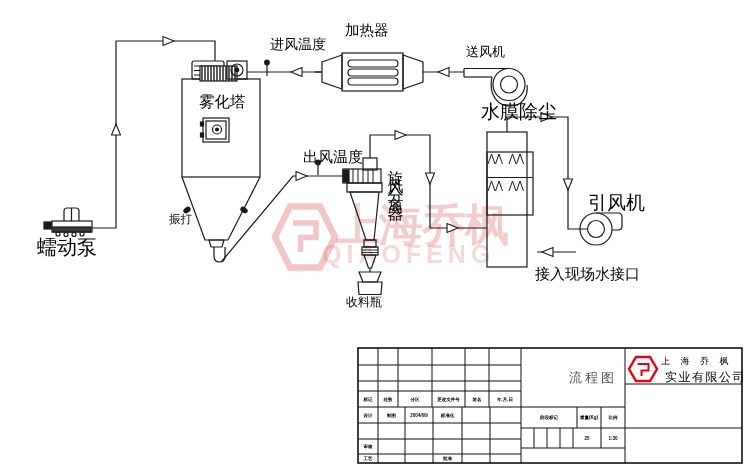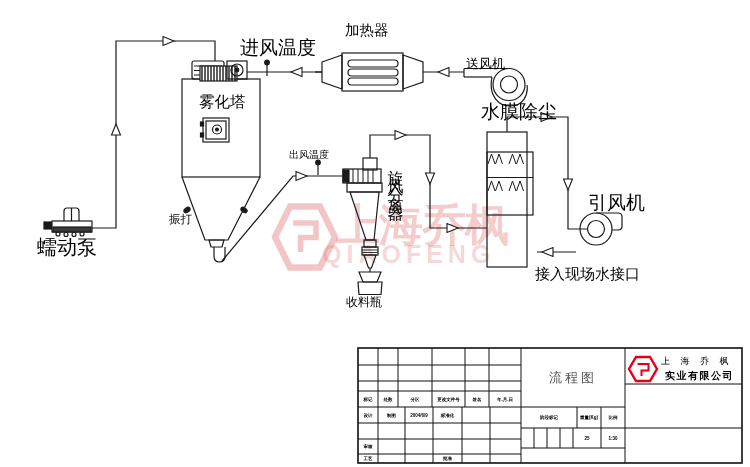--- a/index.html
+++ b/index.html
@@ -10,23 +10,23 @@
   .lbl{position:absolute;z-index:3;white-space:nowrap;line-height:1.15;}
   .vert{writing-mode:vertical-rl;letter-spacing:9px;}
   .wm-cn{position:absolute;left:336px;top:196px;font-size:44px;font-weight:bold;
          letter-spacing:-1px;color:rgba(222,105,105,0.34);z-index:1;}
   .wm-en{position:absolute;left:322px;top:240px;font-size:25px;font-weight:bold;
          letter-spacing:5px;color:rgba(222,105,105,0.26);z-index:1;
          font-family:Liberation Sans, sans-serif;}
   .tb{position:absolute;z-index:3;font-family:"Liberation Sans","DejaVu Sans",sans-serif;}
   .tiny{font-size:4.5px;font-weight:bold;transform-origin:left top;text-align:center;}
   .cell{position:absolute;display:flex;align-items:center;justify-content:center;}
-  #dwg-name{color:#565656;font-size:13px;letter-spacing:3px;}
+  #dwg-name{color:#565656;font-size:13px;letter-spacing:3px;margin-left:20px;}
   #co1{font-size:9px;font-weight:normal;letter-spacing:4px;}
-  #co2{font-size:10px;font-weight:bold;letter-spacing:1.5px;}
+  #co2{font-size:12px;font-weight:normal;letter-spacing:1.5px;}
 </style>
 </head>
 <body>
 
 <svg id="wm" width="750" height="467">
   <g stroke="rgba(222,105,105,0.38)" fill="none">
     <polygon points="290,206.5 320,206.5 335,237 320,267.5 290,267.5 275,237" stroke-width="6.5"></polygon>
     <path d="M293,223 L316,223 L316,237.5 L300.5,237.5 L300.5,252" stroke-width="5.5"></path>
   </g>
 </svg>
@@ -182,24 +182,24 @@
     <g stroke="#e60012" fill="none">
       <polygon points="636,357 650,357 657,369 650,381 636,381 629,369" stroke-width="2.4"></polygon>
       <path d="M637.5,364 L648.5,364 L648.5,370.5 L641.5,370.5 L641.5,376" stroke-width="2"></path>
     </g>
   </g>
 </svg>
 
 <div class="lbl" style="left:37px;top:236px;font-size:20px">蠕动泵</div>
 <div class="lbl" style="left:199px;top:93px;font-size:15.5px">雾化塔</div>
 <div class="lbl" style="left:169px;top:213px;font-size:11.5px">振打</div>
-<div class="lbl" style="left:240px;top:37px;font-size:19px">进风温度</div>
+<div class="lbl" style="left:270px;top:37px;font-size:14px">进风温度</div>
 <div class="lbl" style="left:345px;top:22px;font-size:14.5px">加热器</div>
-<div class="lbl" style="left:466px;top:57px;font-size:13px">送风机</div>
-<div class="lbl" style="left:289px;top:149px;font-size:10px">出风温度</div>
+<div class="lbl" style="left:466px;top:45px;font-size:13px">送风机</div>
+<div class="lbl" style="left:303px;top:149px;font-size:15px">出风温度</div>
 <div class="lbl vert" style="left:386px;top:157px;font-size:16px">旋风分离器</div>
 <div class="lbl" style="left:346px;top:296px;font-size:12px">收料瓶</div>
 <div class="lbl" style="left:481px;top:101px;font-size:19px">水膜除尘</div>
 <div class="lbl" style="left:588px;top:192px;font-size:19px">引风机</div>
 <div class="lbl" style="left:535px;top:266px;font-size:15px">接入现场水接口</div>
 
 <div class="tb cell" id="dwg-name" style="left:521px;top:348px;width:104px;height:59px">流程图</div>
 
 <div class="tb" id="co1" style="left:661px;top:355px">上 海 乔 枫</div>
 <div class="tb" id="co2" style="left:665px;top:369px">实业有限公司</div>

